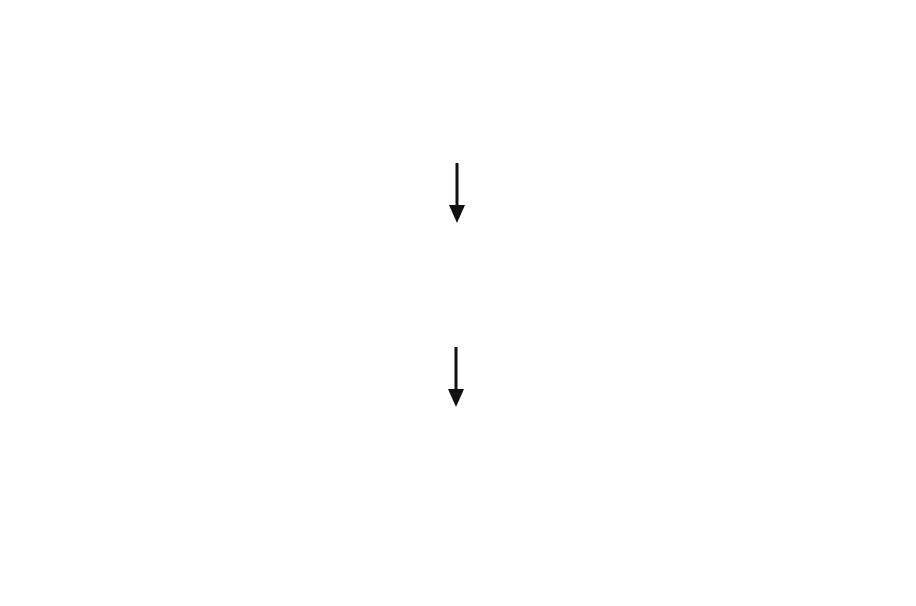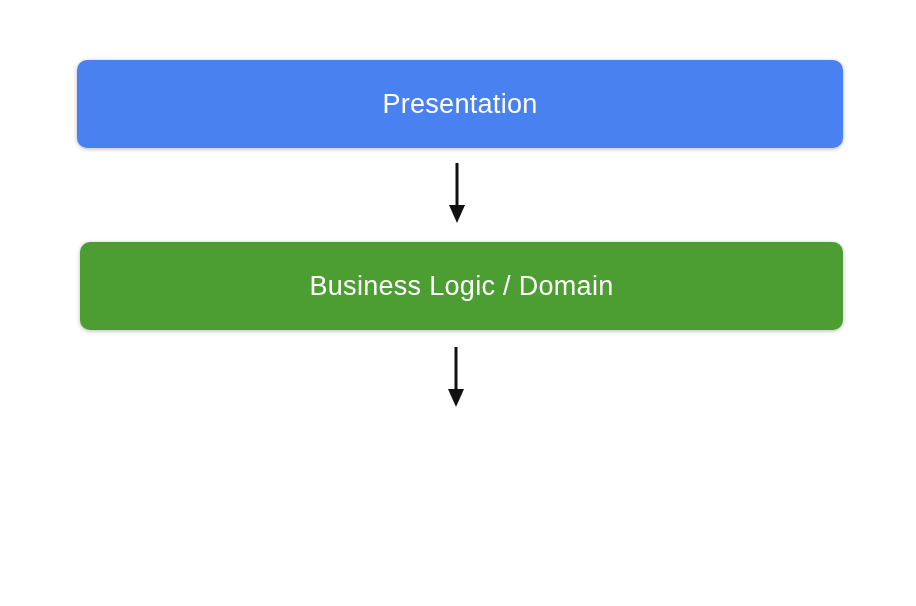--- a/index.html
+++ b/index.html
@@ -39,32 +39,26 @@
     height: 60px;
   }
   .arrow-1 { left: 447px; top: 163px; }
   .arrow-2 { left: 446px; top: 347px; }
 </style>
 </head>
 <body>
 
 <div class="canvas">
 
-  <div class="layer-box box-presentation" style="background: rgb(74, 129, 240);">
-    <span class="layer-label">Presentation</span>
-  </div>
 
   <svg class="arrow arrow-1" viewBox="0 0 20 60">
     <line x1="10" y1="0" x2="10" y2="44" stroke-width="3" stroke="#111111"></line>
     <polygon points="2,42 18,42 10,60" fill="#111111"></polygon>
   </svg>
 
-  <div class="layer-box box-business" style="background: rgb(76, 158, 51);">
-    <span class="layer-label">Business Logic / Domain</span>
-  </div>
 
   <svg class="arrow arrow-2" viewBox="0 0 20 60">
     <line x1="10" y1="0" x2="10" y2="44" stroke-width="3" stroke="#111111"></line>
     <polygon points="2,42 18,42 10,60" fill="#111111"></polygon>
   </svg>
 
 
 </div>
 
 </body></html>

